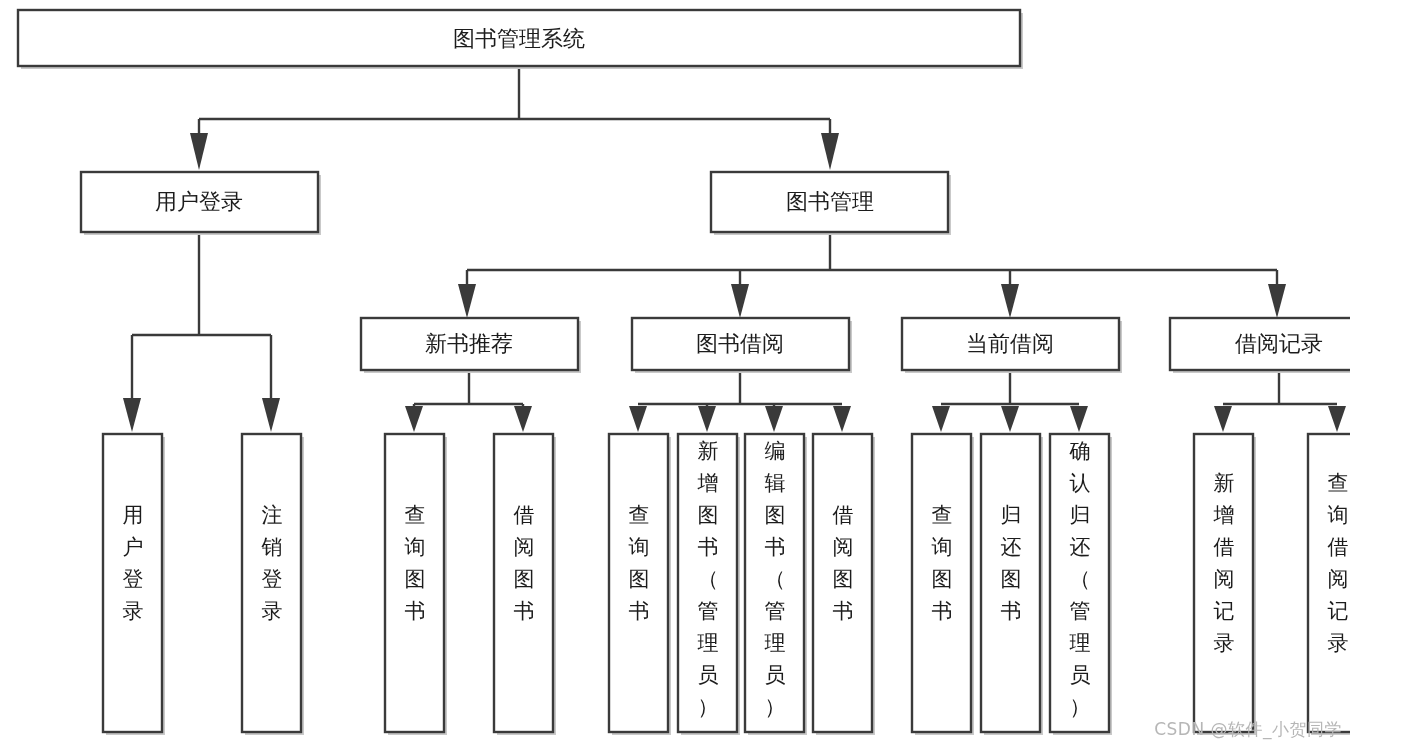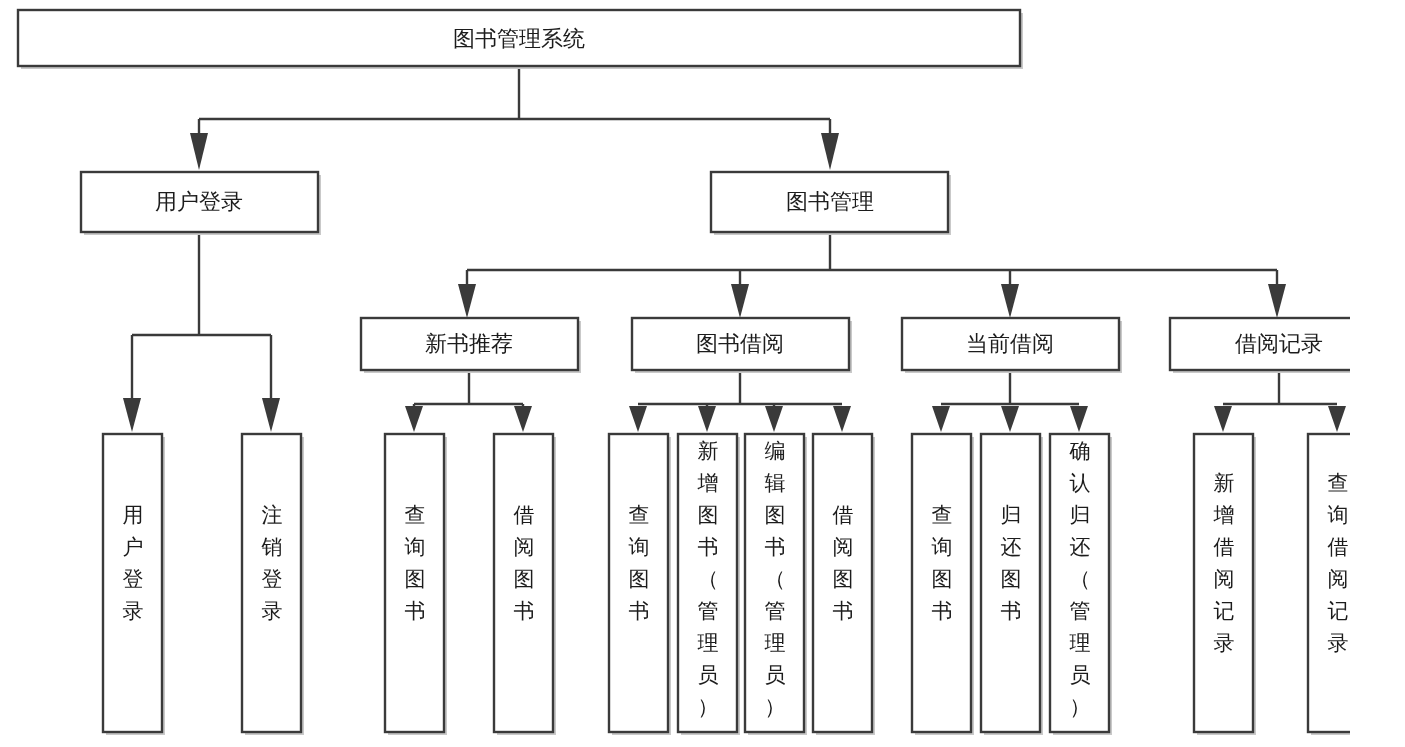--- a/index.html
+++ b/index.html
@@ -239,14 +239,15 @@
       <text class="node-label-v" x="1224" y="490"><tspan x="1224" y="490">新</tspan><tspan x="1224" y="522">增</tspan><tspan x="1224" y="554">借</tspan><tspan x="1224" y="586">阅</tspan><tspan x="1224" y="618">记</tspan><tspan x="1224" y="650">录</tspan></text>
     </g>
     <g>
       <rect class="node-shadow" x="1311" y="437" width="59" height="298"></rect>
       <rect class="node-box" x="1308" y="434" width="59" height="298"></rect>
       <text class="node-label-v" x="1338" y="490"><tspan x="1338" y="490">查</tspan><tspan x="1338" y="522">询</tspan><tspan x="1338" y="554">借</tspan><tspan x="1338" y="586">阅</tspan><tspan x="1338" y="618">记</tspan><tspan x="1338" y="650">录</tspan></text>
     </g>
 
   </svg>
 
+  <div class="watermark">CSDN @软件_小贺同学</div>
 
 </div>
 
 </body></html>

